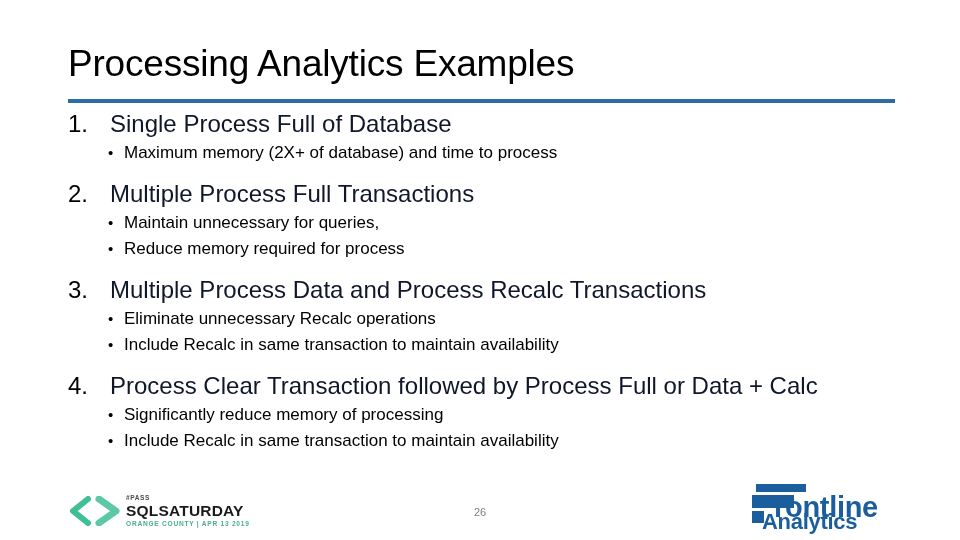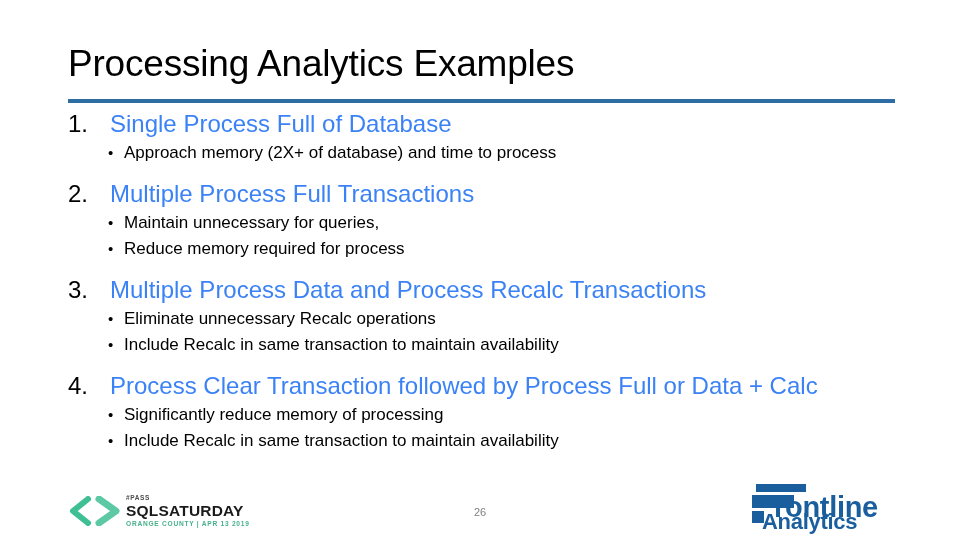--- a/index.html
+++ b/index.html
@@ -62,21 +62,21 @@
   .num-marker {
     width: 42px;
     flex: 0 0 42px;
     font-size: 24px;
     line-height: 32px;
     color: #000000;
   }
   .num-text {
     font-size: 24px;
     line-height: 32px;
-    color: #3b82f6;
+    color: #0f172a;
   }
   .sub-list {
     margin: 0;
     padding: 0;
   }
   .sub-row {
     display: flex;
     align-items: baseline;
     white-space: nowrap;
     padding-left: 40px;
@@ -187,21 +187,21 @@
   <div id="body">
 
     <div class="num-item">
       <div class="num-row">
         <span class="num-marker">1.</span>
         <span class="num-text">Single Process Full of Database</span>
       </div>
       <div class="sub-list">
         <div class="sub-row">
           <span class="sub-bullet">•</span>
-          <span class="sub-text">Approach memory (2X+ of database) and time to process</span>
+          <span class="sub-text">Maximum memory (2X+ of database) and time to process</span>
         </div>
       </div>
       <div class="gap-after-sub"></div>
     </div>
 
     <div class="num-item">
       <div class="num-row">
         <span class="num-marker">2.</span>
         <span class="num-text">Multiple Process Full Transactions</span>
       </div>

